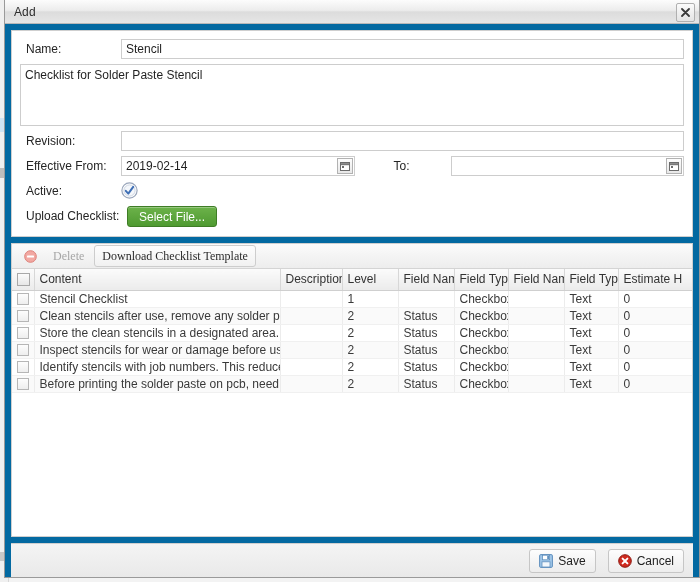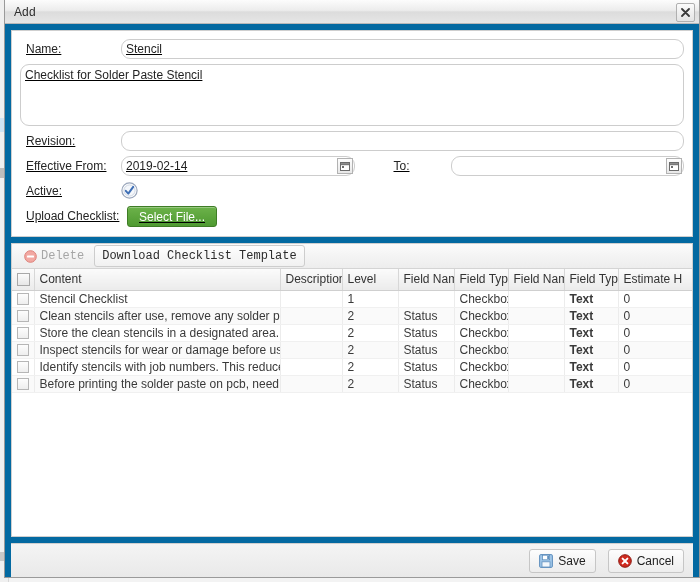--- a/index.html
+++ b/index.html
@@ -95,21 +95,20 @@
     min-height: 0;
   }
 
   
   .form-panel {
     background: #ffffff;
     border: 1px solid #cfcfcf;
     box-sizing: border-box;
     padding: 8px 8px 8px 8px;
     flex: 0 0 auto;
-    text-decoration: underline;
   }
 
   .frow {
     display: flex;
     align-items: flex-start;
     margin-bottom: 5px;
   }
   .frow:last-child { margin-bottom: 1px; }
 
   .flabel {
@@ -137,21 +136,21 @@
     line-height: 16px;
   }
   textarea.tbox {
     height: 62px;
     resize: none;
     padding: 3px 4px;
     line-height: 15px;
   }
   input.grey { background: #fafafa; }
 
-  .full { width: 100%; border-radius: 9px; }
+  .full { width: 100%; }
 
   
   .daterow { display: flex; align-items: center; width: 100%; gap: 36px; }
   .datewrap { position: relative; display: flex; align-items: center; }
   .datewrap input { padding-right: 20px; }
   .cal-icon {
     position: absolute;
     right: 2px;
     top: 2px;
     width: 16px; height: 16px;
@@ -204,30 +203,30 @@
     border-bottom: 1px solid #d4d4d4;
     display: flex;
     align-items: center;
     padding-left: 4px;
     box-sizing: border-box;
     gap: 2px;
   }
   .tb-btn {
     display: flex;
     align-items: center;
-    gap: 4px;
+    gap: 16px;
     height: 20px;
     padding: 0 7px;
     font-size: 12px;
     color: #2b2b2b;
     background: transparent;
     border: 1px solid transparent;
     border-radius: 3px;
     cursor: pointer;
-    font-family: Liberation Mono, monospace;
+    font-family: Liberation Serif, serif;
     white-space: nowrap;
   }
   .tb-btn.framed {
     border: 1px solid #cdcdcd;
     background: linear-gradient(to bottom,#fdfdfd,#f1f1f1);
   }
   .tb-btn.disabled { color: #a6a6a6; cursor: default; }
 
   .grid-scroll {
     flex: 1 1 auto;
@@ -276,21 +275,21 @@
     padding: 0;
     text-align: center;
     border-right: 1px solid #e2e2e2;
   }
   th.c-content, td.c-content { width: 246px; }
   th.c-desc, td.c-desc       { width: 62px; }
   th.c-level, td.c-level     { width: 56px; }
   th.c-fn1, td.c-fn1         { width: 56px; }
   th.c-ft1, td.c-ft1         { width: 54px; }
   th.c-fn2, td.c-fn2         { width: 56px; }
-  th.c-ft2, td.c-ft2         { width: 54px; font-weight: bold; }
+  th.c-ft2, td.c-ft2         { width: 54px; }
   th.c-est, td.c-est         { width: 76px; }
 
   .cbx {
     width: 12px; height: 12px;
     border: 1px solid #b6b6b6;
     background: linear-gradient(to bottom,#fdfdfd,#eeeeee);
     display: inline-block;
     vertical-align: middle;
     box-sizing: border-box;
     cursor: pointer;

